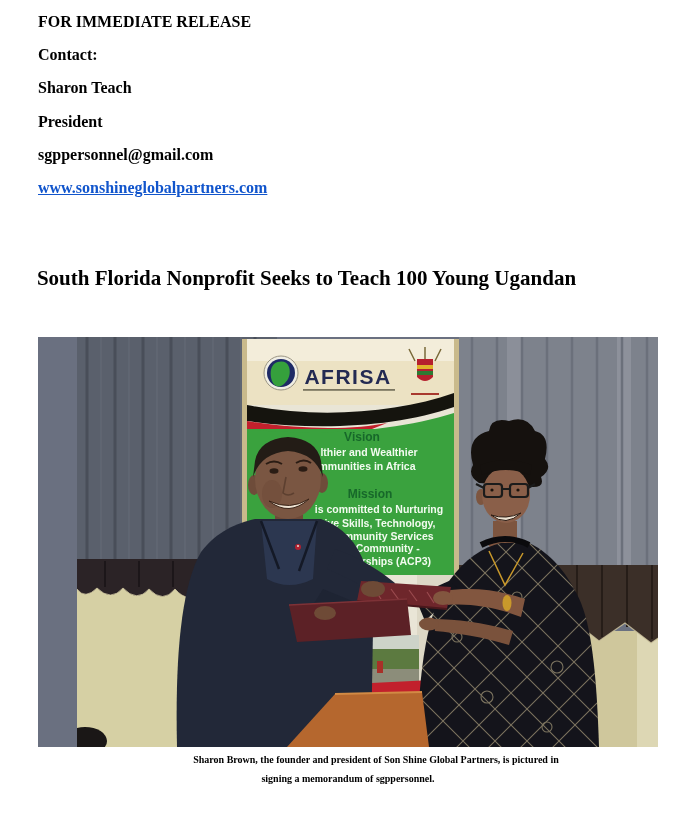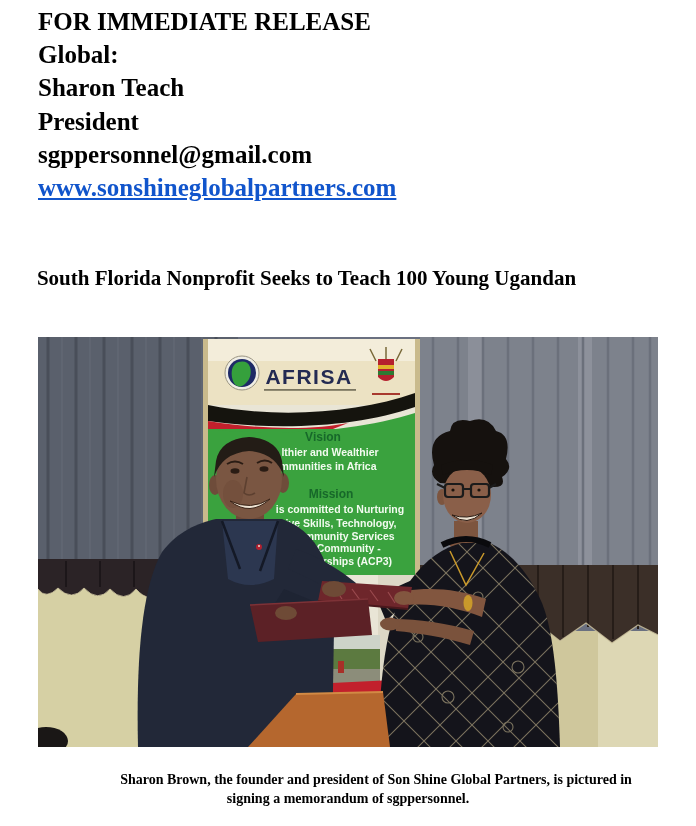--- a/index.html
+++ b/index.html
@@ -5,51 +5,51 @@
   * { margin:0; padding:0; box-sizing:border-box; }
   html,body { background:#ffffff; }
   body {
     width:696px; height:826px; position:relative; overflow:hidden;
     font-family:"Liberation Serif", serif; color:#000;
   }
   .doc { position:absolute; inset:0; width:696px; height:826px; background:#fff; }
 
   .contact-block {
     position:absolute; left:38px; top:5px;
-    font-weight:bold; font-size:25px; line-height:33.2px; white-space:nowrap;
+    font-weight:bold; font-size:16px; line-height:33.2px; white-space:nowrap;
   }
   .website-link {
     color:#1155cc; text-decoration:underline; cursor:pointer;margin-top:48px;
   }
 
   .headline {
     position:absolute; left:0; top:262px; width:613px;
     text-align:center; font-weight:bold; font-size:21px; line-height:33px;
   }
 
   .photo-wrap {
     position:absolute; left:38px; top:337px; width:620px; height:410px;
-    overflow:hidden; background:#6a7080;
+    overflow:hidden; background:#6a7080;padding-left:39px;
   }
   .photo-wrap svg { display:block; }
 
   .caption {
     position:absolute; left:28px; top:750px; width:640px;
-    text-align:center; font-weight:bold; font-size:14px; line-height:19.3px;margin-top:20px;
+    text-align:center; font-weight:bold; font-size:10px; line-height:19.3px;
   }
   .caption .line1 { padding-left:56px; }
 </style>
 </head>
 <body>
 
 <div class="doc">
 
   <div class="contact-block">
     <div>FOR IMMEDIATE RELEASE</div>
-    <div>Global:</div>
+    <div>Contact:</div>
     <div>Sharon Teach</div>
     <div>President</div>
     <div>sgppersonnel@gmail.com</div>
     <div><a class="website-link">www.sonshineglobalpartners.com</a></div>
   </div>
 
   <div class="headline">
     <div>South Florida Nonprofit Seeks to Teach 100 Young Ugandan</div>
   </div>
 

